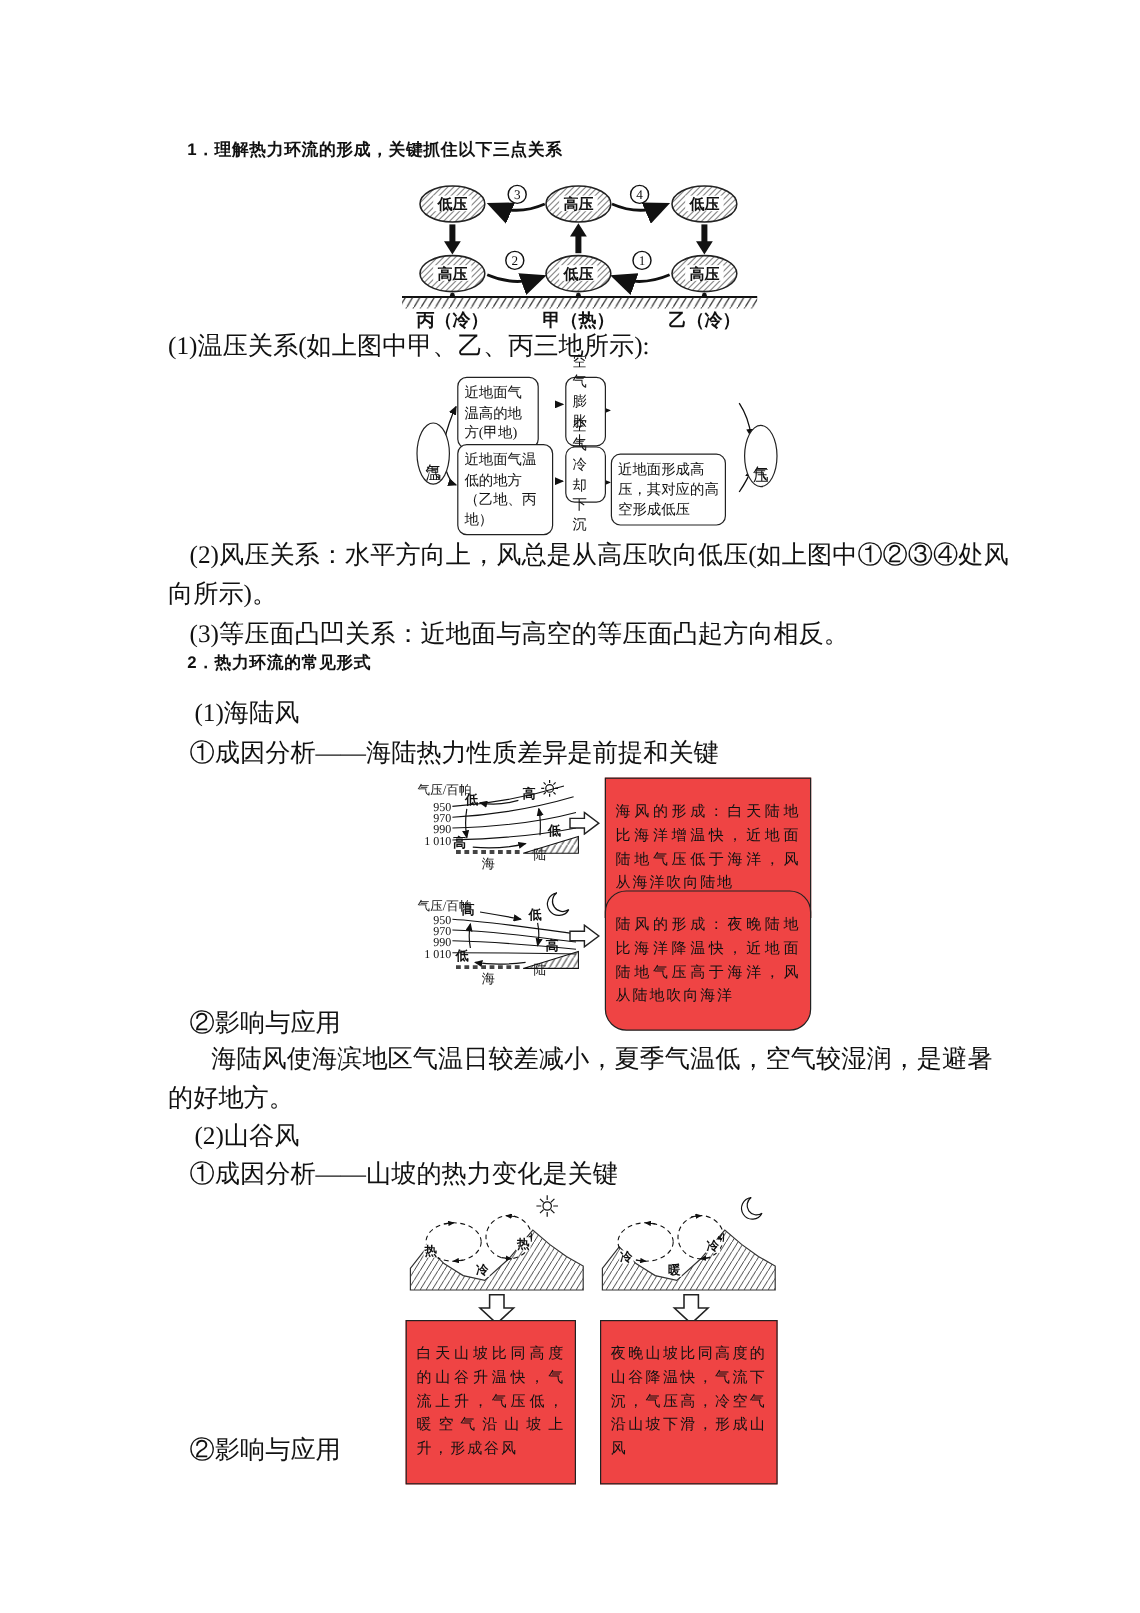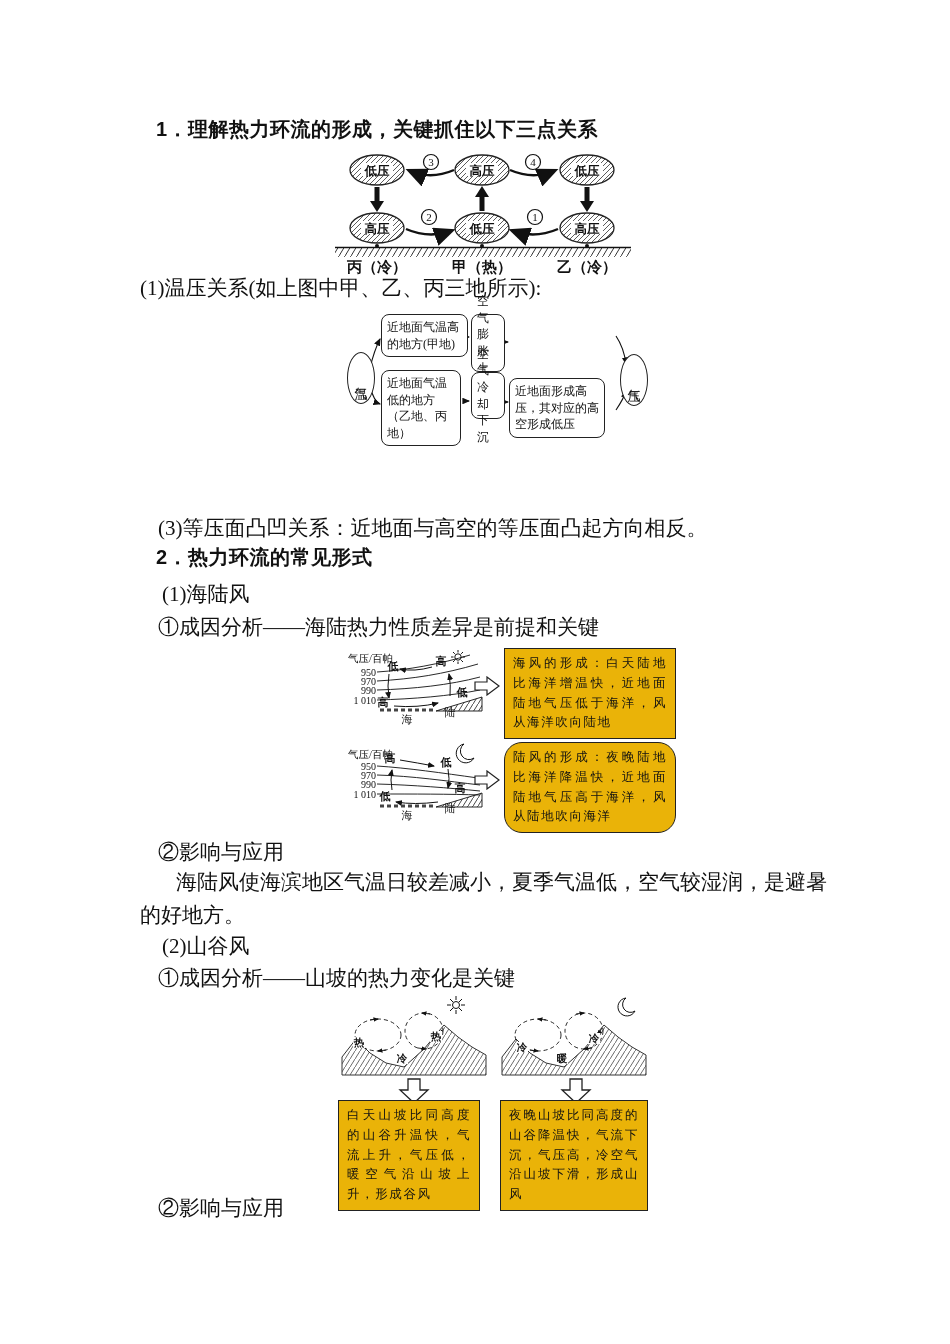--- a/index.html
+++ b/index.html
@@ -1,30 +1,30 @@
 <!DOCTYPE html>
 <html><head>
 <meta charset="utf-8">
 <style>
   html,body{margin:0;padding:0;background:#fff;}
   .page{position:relative;width:950px;height:1344px;background:#ffffff;overflow:hidden;
         font-family:"Liberation Serif","DejaVu Serif",serif;color:#111;}
   .abs{position:absolute;}
   .h-bold{font-family:"Liberation Sans","DejaVu Sans",sans-serif;font-weight:bold;
-          font-size:20px;letter-spacing:0.5px;}
+          font-size:14px;letter-spacing:0.5px;}
   .body-line{font-size:21px;line-height:33px;}
   .indent2{text-indent:36px;}
   .fc-box{position:absolute;border:1.2px solid #222;border-radius:8px;background:#fff;
           font-size:12px;line-height:1.38;display:flex;align-items:center;justify-content:flex-start;
           padding:4px 5px;box-sizing:border-box;}
   .fc-ell{position:absolute;border:1.2px solid #222;border-radius:50%;background:#fff;
           display:flex;align-items:center;justify-content:center;}
   .vtext{writing-mode:vertical-rl;text-orientation:upright;font-size:13px;letter-spacing:2px;line-height:1;}
-  .desc-box{position:absolute;border:1.3px solid #222;background:#eab308;font-size:12.5px;
-            line-height:1.58;letter-spacing:1.6px;padding:5px 8px;box-sizing:border-box;text-align:justify;}
+  .desc-box{position:absolute;border:1.3px solid #222;background:#ef4444;font-size:12.5px;
+            line-height:1.58;letter-spacing:1.6px;padding:18px 8px;box-sizing:border-box;text-align:justify;}
   svg text{font-family:"Liberation Serif","DejaVu Serif",serif;fill:#111;}
 </style>
 </head>
 <body>
 
 <div class="page">
 
   <div class="abs h-bold" style="left:156px;top:116px;">1．理解热力环流的形成，关键抓住以下三点关系</div>
 
   <div class="abs" style="left:333px;top:146px;">
@@ -122,40 +122,41 @@
       <path d="M117,31 L122,31" fill="none" stroke="#111" stroke-width="1.1" marker-end="url(#m2)"></path>
       <path d="M159,36 L161,36" fill="none" stroke="#111" stroke-width="1.1" marker-end="url(#m2)"></path>
       <path d="M117,95 L122,95" fill="none" stroke="#111" stroke-width="1.1" marker-end="url(#m2)"></path>
       <path d="M159,96 L161,96" fill="none" stroke="#111" stroke-width="1.1" marker-end="url(#m2)"></path>
       <path d="M269,30 Q277,42 279,58" fill="none" stroke="#111" stroke-width="1.1" marker-end="url(#m2)"></path>
       <path d="M269,104 Q277,92 279,85" fill="none" stroke="#111" stroke-width="1.1" marker-end="url(#m2)"></path>
     </svg>
     <div class="fc-ell" style="left:0;top:46px;width:26px;height:50px;">
       <span class="vtext">气温</span>
     </div>
-    <div class="fc-box" style="left:34px;top:8px;width:87px;justify-content:center;">
+    <div class="fc-box" style="left:34px;top:8px;width:68px;justify-content:center;">
       <span>近地面气温高的地方(甲地)</span>
     </div>
     <div class="fc-box" style="left:124px;top:8px;width:34px;height:58px;">
       <span>空气膨胀上升</span>
     </div>
     <div class="fc-box" style="left:34px;top:64px;width:80px;">
       <span>近地面气温低的地方（乙地、丙地）</span>
     </div>
     <div class="fc-box" style="left:124px;top:66px;width:34px;height:47px;">
       <span>空气冷却下沉</span>
     </div>
     <div class="fc-box" style="left:162px;top:72px;width:96px;">
       <span>近地面形成高压，其对应的高空形成低压</span>
     </div>
     <div class="fc-ell" style="left:273px;top:48px;width:26px;height:50px;">
       <span class="vtext">气压</span>
     </div>
   </div>
 
+  <div class="abs body-line" style="left:140px;top:446px;width:716px;text-indent:18px;">(2)风压关系：水平方向上，风总是从高压吹向低压(如上图中①②③④处风向所示)。</div>
   <div class="abs body-line" style="left:140px;top:512px;text-indent:18px;">(3)等压面凸凹关系：近地面与高空的等压面凸起方向相反。</div>
 
   <div class="abs h-bold" style="left:156px;top:544px;">2．热力环流的常见形式</div>
   <div class="abs body-line" style="left:162px;top:578px;">(1)海陆风</div>
   <div class="abs body-line" style="left:158px;top:611px;">①成因分析——海陆热力性质差异是前提和关键</div>
 
   <div class="abs" style="left:338px;top:648px;width:340px;height:90px;">
     <svg class="abs" style="left:0;top:0;" width="148" height="84" viewBox="0 0 148 84">
       <defs>
         <pattern id="hL1" width="5" height="8" patternUnits="userSpaceOnUse">

